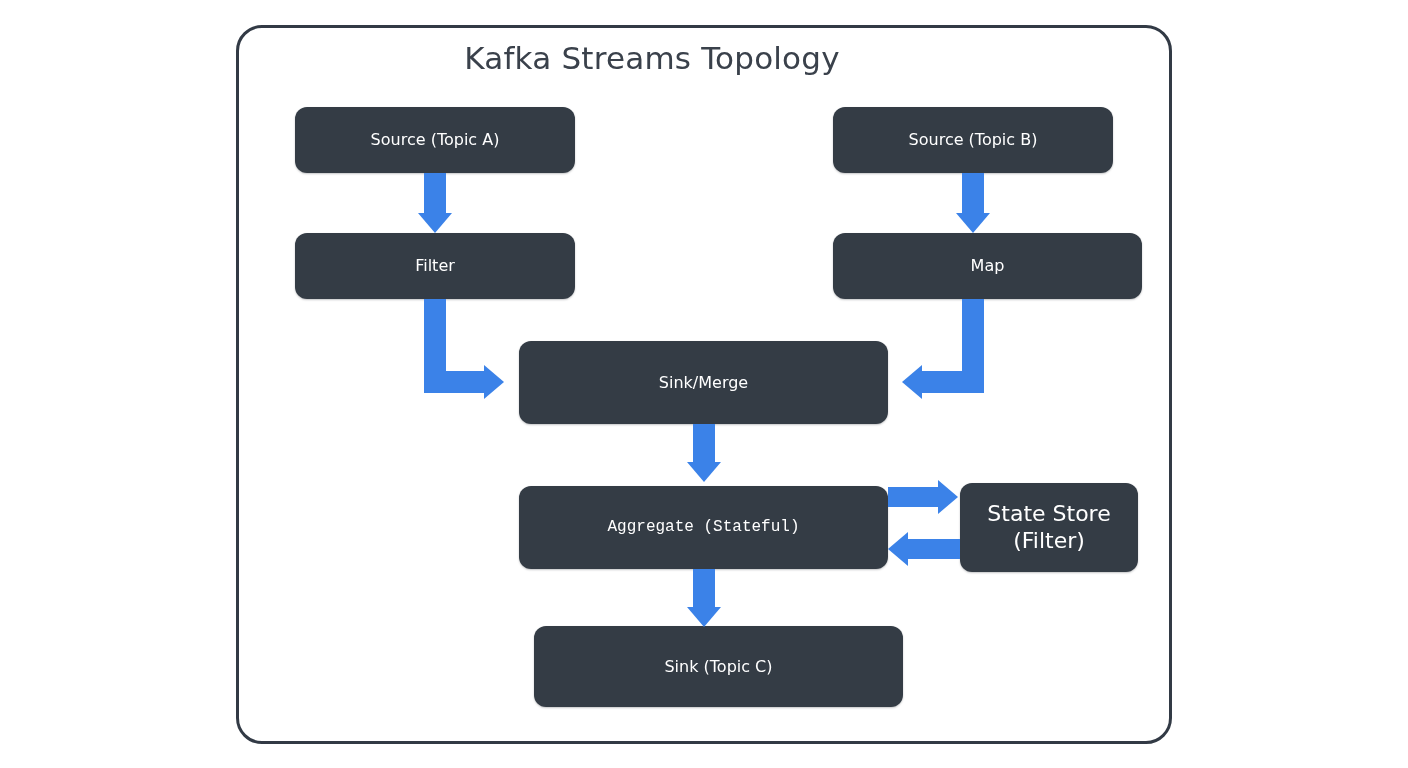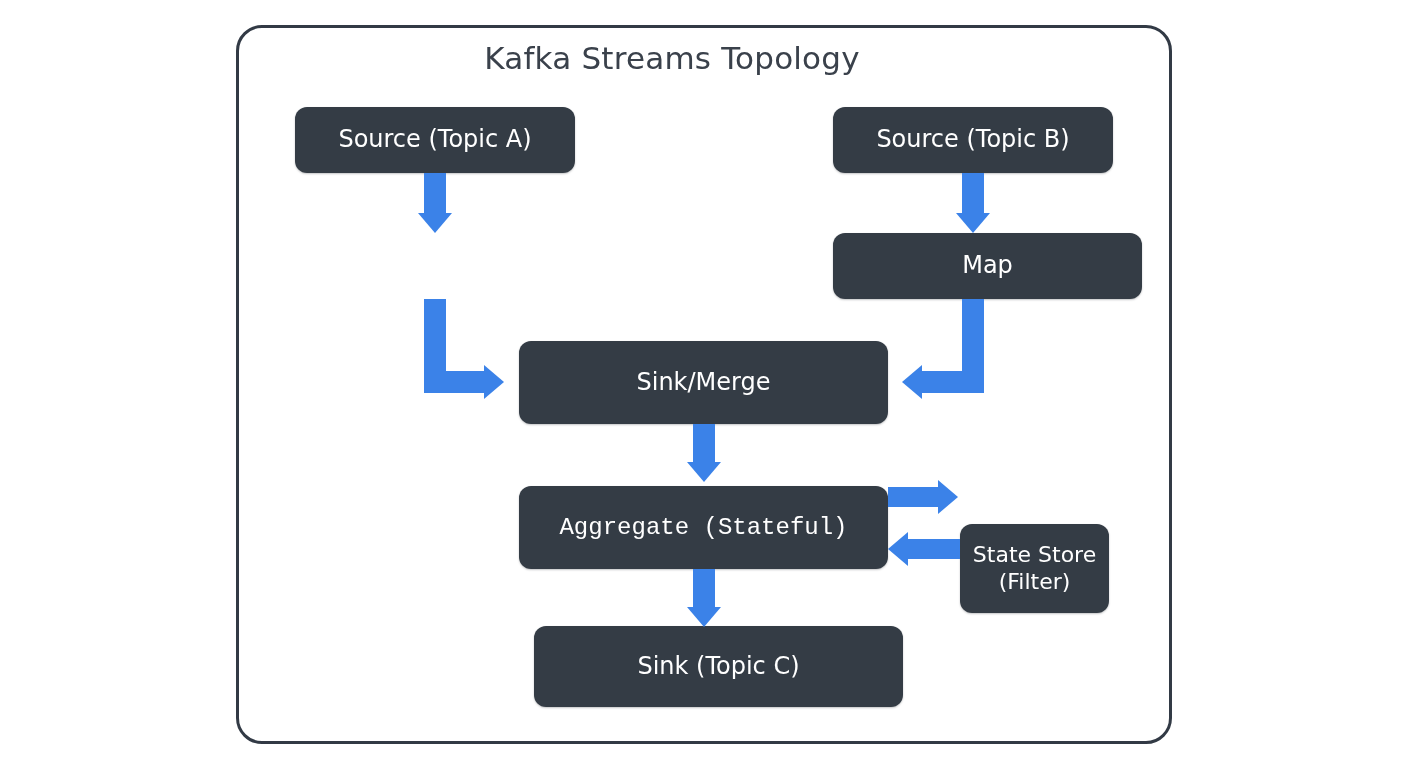--- a/index.html
+++ b/index.html
@@ -35,34 +35,33 @@
   #diagram-title {
     position: absolute;
     left: 236px;
     top: 40px;
     width: 832px;
     text-align: center;
     font-size: 31px;
     color: #3a414b;
     letter-spacing: 0.2px;
     white-space: nowrap;
-    padding-left: 20px;
   }
   
   .node {
     position: absolute;
     box-sizing: border-box;
     background: #343c45;
     border-radius: 12px;
     color: #ffffff;
     display: flex;
     align-items: center;
     justify-content: center;
     text-align: center;
-    font-size: 24px;
+    font-size: 16px;
     line-height: 1.22;
     padding: 4px 10px;
     box-shadow: 0 1px 2px rgba(20,25,32,0.25);
   }
   .node.small-text { font-size: 22px; }
 
   
   .arrow-shaft {
     position: absolute;
     background: #3b82e8;
@@ -98,34 +97,37 @@
   <div id="diagram-title">Kafka Streams Topology</div>
 
   <div class="node" style="left:295px; top:107px; width:280px; height:66px;">
     <span>Source (Topic A)</span>
   </div>
 
   <div class="node" style="left:833px; top:107px; width:280px; height:66px;justify-content:center;">
     <span>Source (Topic B)</span>
   </div>
 
+  <div class="node" style="left:295px; top:233px; width:280px; height:66px;">
+    <span>Filter</span>
+  </div>
 
   <div class="node" style="left:833px; top:233px; width:309px; height:66px;">
     <span>Map</span>
   </div>
 
   <div class="node" style="left:519px; top:341px; width:369px; height:83px;">
     <span>Sink/Merge</span>
   </div>
 
   <div class="node" style="left:519px; top:486px; width:369px; height:83px;font-family:Liberation Mono, monospace;">
     <span>Aggregate (Stateful)</span>
   </div>
 
-  <div class="node small-text" style="left:960px; top:483px; width:149px; height:89px; flex-direction:column;margin-top:41px;">
+  <div class="node small-text" style="left:960px; top:483px; width:178px; height:89px; flex-direction:column;">
     <span>State Store</span>
     <span>(Filter)</span>
   </div>
 
   <div class="node" style="left:519px; top:626px; width:369px; height:81px;margin-left:15px;">
     <span>Sink (Topic C)</span>
   </div>
 
   <div>
     <div class="arrow-shaft" style="left:424px; top:173px; width:22px; height:42px;"></div>

